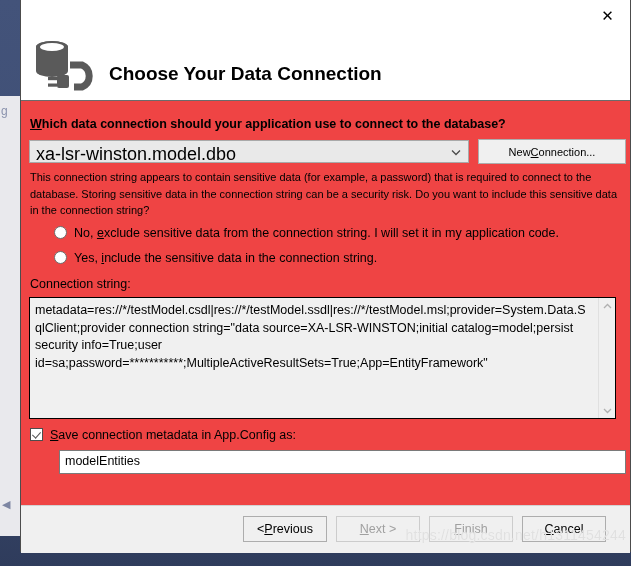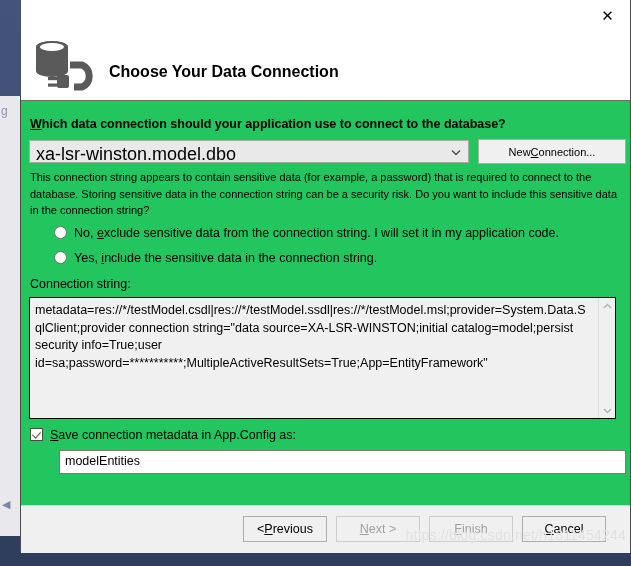--- a/index.html
+++ b/index.html
@@ -99,31 +99,31 @@
     position: absolute;
     left: 3px;
     top: 4px;
     width: 74px;
     height: 62px;
   }
   .header-title {
     position: absolute;
     left: 88px;
     top: 32px;
-    font-size: 16px;
+    font-size: 19px;
     font-weight: bold;
     color: #000;
     white-space: nowrap;
   }
 
   
   .body {
     position: relative;
     height: 404px;
-    background: #22c55e;
+    background: #ef4444;
     border-bottom: 1px solid #d2d2d2;
   }
 
   .q-label {
     position: absolute;
     left: 9px;
     top: 16px;
     font-size: 12.5px;
     font-weight: bold;
     color: #000;

